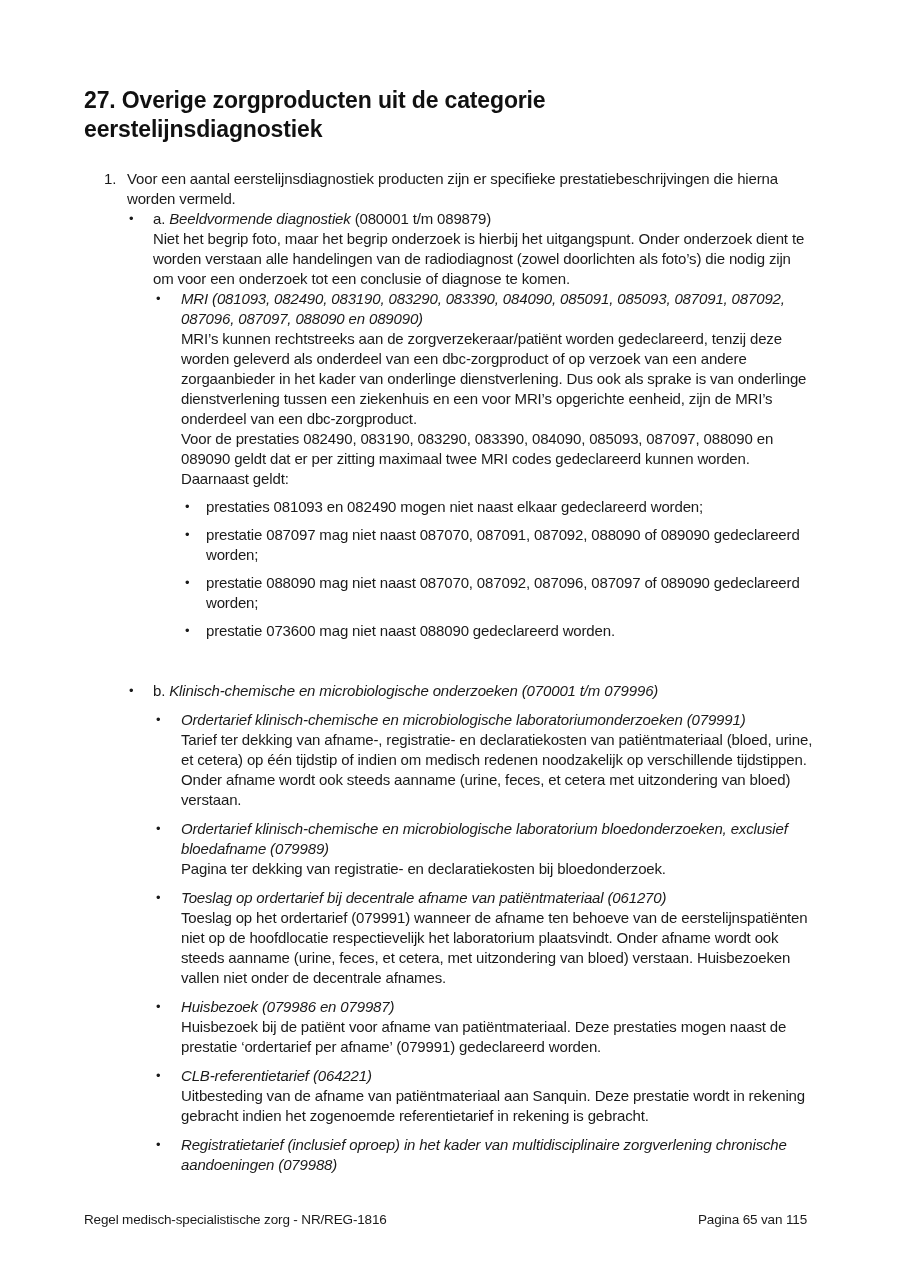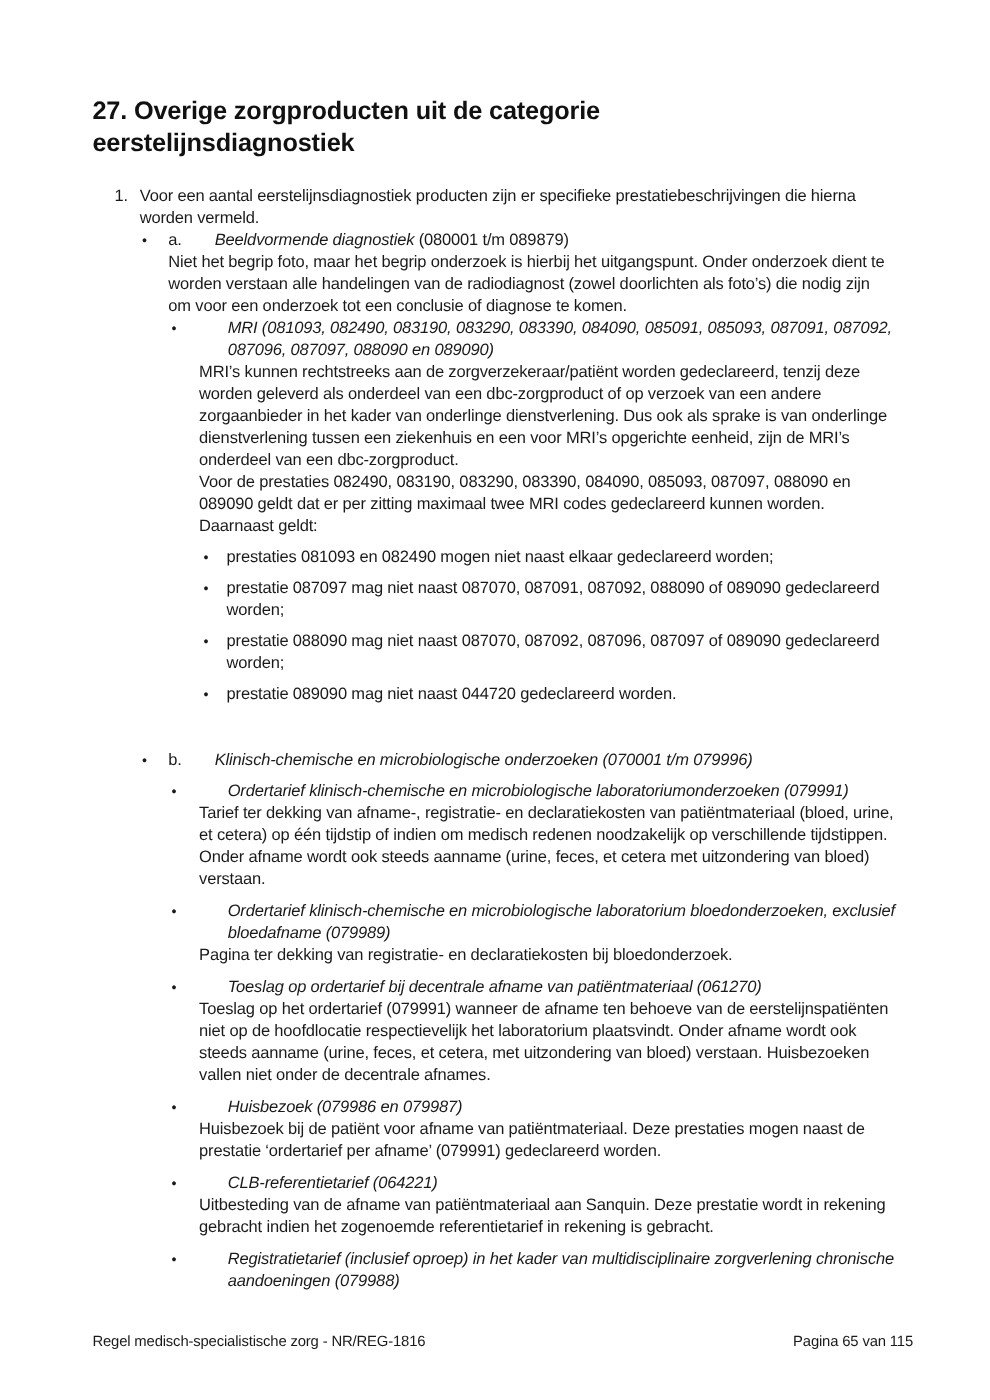--- a/index.html
+++ b/index.html
@@ -23,28 +23,28 @@
   .num-body{flex:1;min-width:0;}
   .brow{display:flex;}
   .b1{padding-left:2px;}
   .b1 > .bullet{flex:none;width:24px;}
   .b2{padding-left:3px;}
   .b2 > .bullet{flex:none;width:25px;}
   .b3{padding-left:4px;}
   .b3 > .bullet{flex:none;width:21px;}
   .bullet{font-size:13px;}
   .bbody{flex:1;min-width:0;}
-  .italic{font-style:italic;margin-left:26px;}
+  .italic{font-style:italic;}
   .rule{margin-top:8px;}
   .rule:first-child{margin-top:0;}
   .section-b{margin-top:40px;}
   .sbitem{margin-top:9px;}
   .sbitem:first-child{margin-top:2px;}
   .footer{
-    position:absolute;left:84px;right:70px;top:1211px;
+    position:absolute;left:84px;right:93px;top:1211px;
     display:flex;justify-content:space-between;
     font-size:13.5px;line-height:18px;
   }
 </style>
 </head>
 <body>
 
 <div class="page">
   <div class="content">
 
@@ -80,21 +80,21 @@
                 <div class="brow b3 rule">
                   <span class="bullet">•</span>
                   <div class="bbody">prestatie 087097 mag niet naast 087070, 087091, 087092, 088090 of 089090 gedeclareerd worden;</div>
                 </div>
                 <div class="brow b3 rule">
                   <span class="bullet">•</span>
                   <div class="bbody">prestatie 088090 mag niet naast 087070, 087092, 087096, 087097 of 089090 gedeclareerd worden;</div>
                 </div>
                 <div class="brow b3 rule">
                   <span class="bullet">•</span>
-                  <div class="bbody">prestatie 089090 mag niet naast 044720 gedeclareerd worden.</div>
+                  <div class="bbody">prestatie 073600 mag niet naast 088090 gedeclareerd worden.</div>
                 </div>
               </div>
             </div>
           </div>
         </div>
 
         <div class="brow b1 section-b">
           <span class="bullet">•</span>
           <div class="bbody">
             <div><span>b. </span><span class="italic">Klinisch-chemische en microbiologische onderzoeken (070001 t/m 079996)</span></div>

